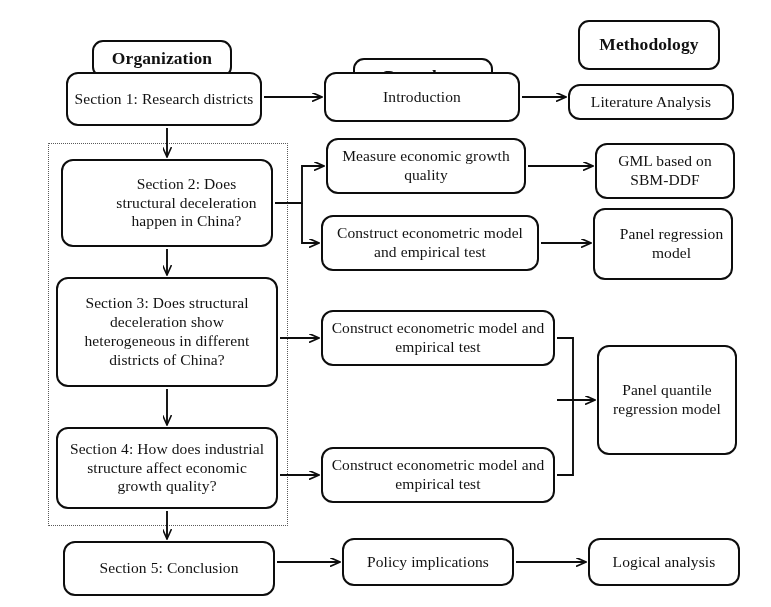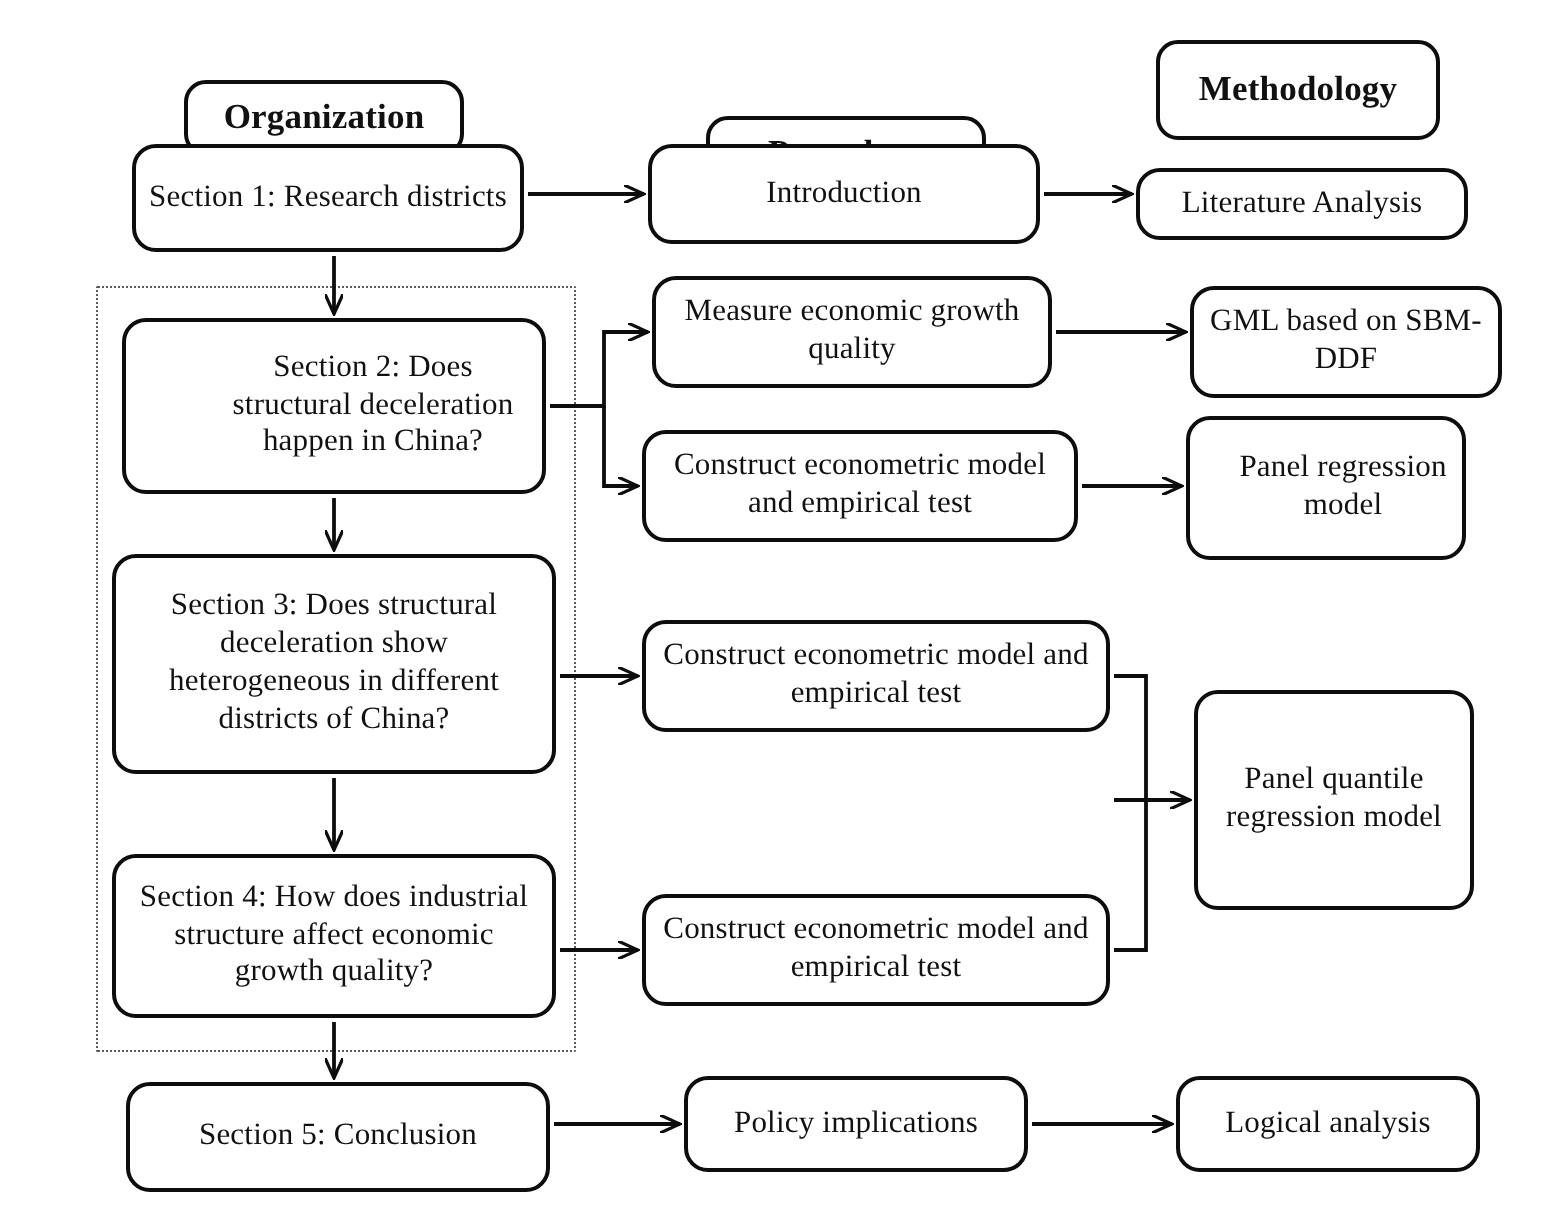--- a/index.html
+++ b/index.html
@@ -112,21 +112,21 @@
   </div>
 
   <div class="node" style="left:342px; top:538px; width:172px; height:48px;">
     <span class="txt">Policy implications</span>
   </div>
 
   <div class="node" style="left:568px; top:84px; width:166px; height:36px;">
     <span class="txt">Literature Analysis</span>
   </div>
 
-  <div class="node" style="left:595px; top:143px; width:156px; height:56px;">
+  <div class="node" style="left:595px; top:143px; width:140px; height:56px;">
     <span class="txt">GML based on SBM-DDF</span>
   </div>
 
   <div class="node" style="left:593px; top:208px; width:140px; height:72px;padding-left:23px;">
     <span class="txt">Panel regression model</span>
   </div>
 
   <div class="node" style="left:597px; top:345px; width:140px; height:110px;">
     <span class="txt">Panel quantile regression model</span>
   </div>

